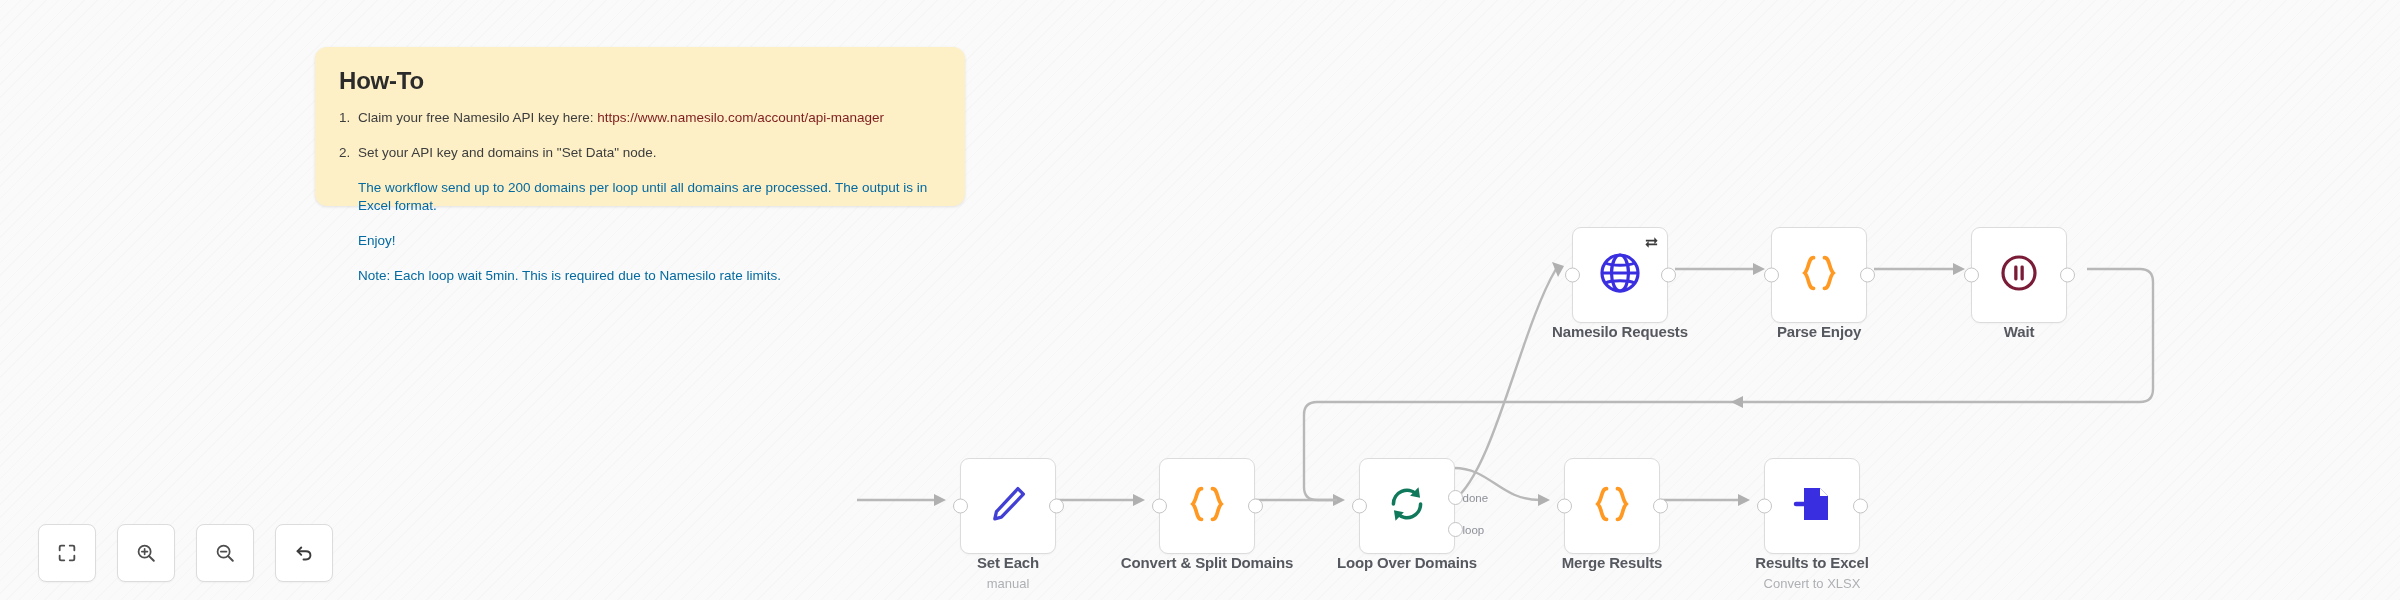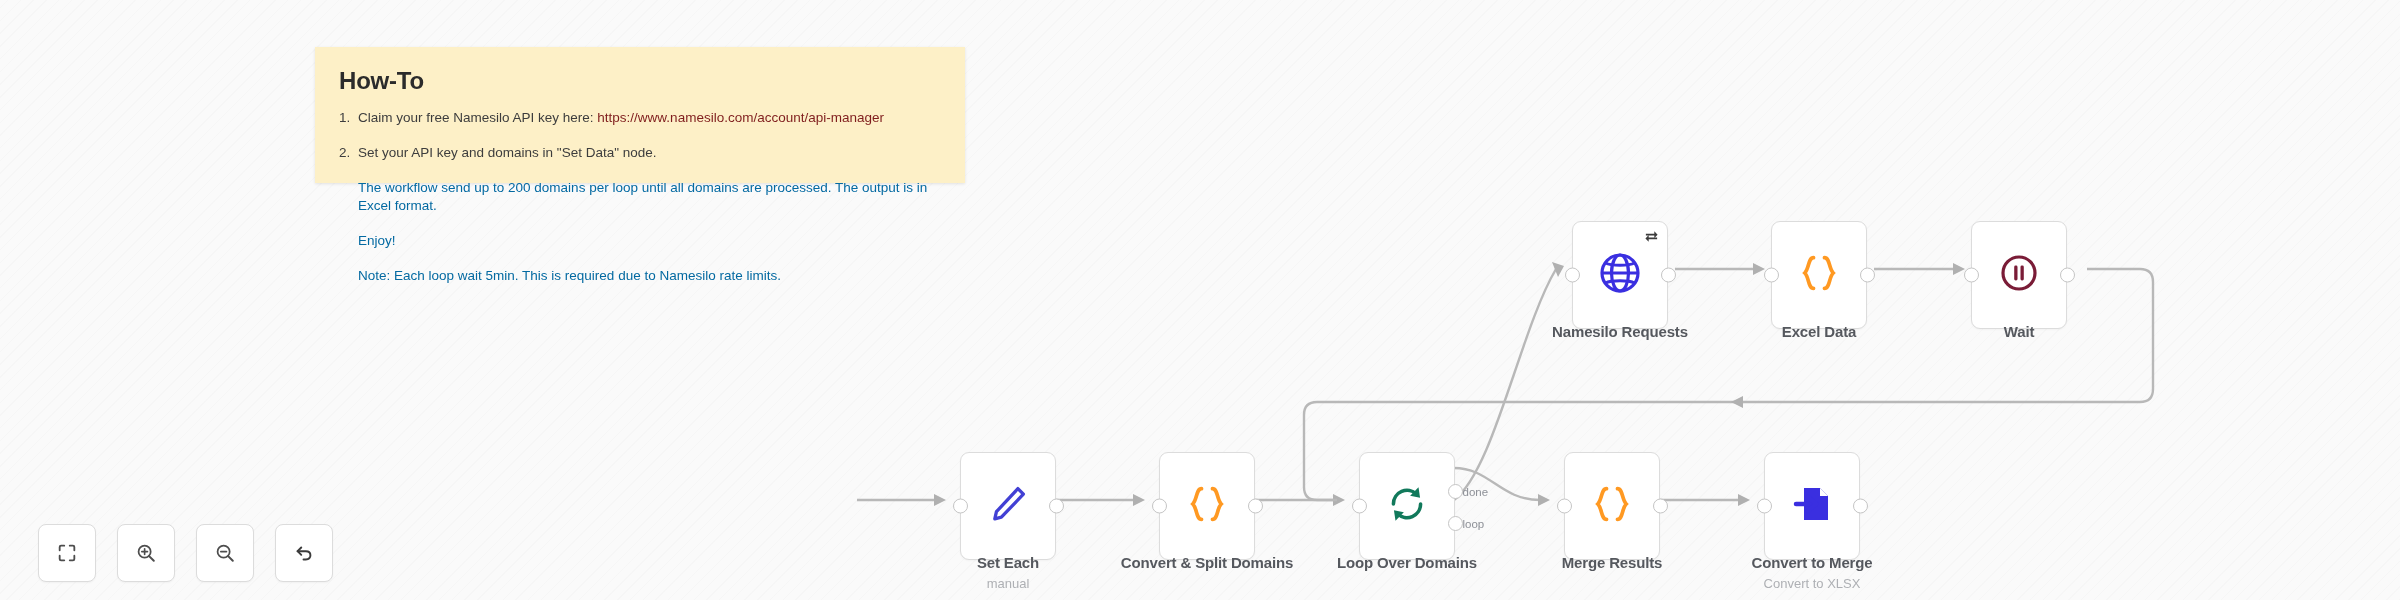--- a/index.html
+++ b/index.html
@@ -45,23 +45,23 @@
     stroke-width: 2.4;
   }
   .wire-head { fill: #b0b0b0; }
 
   
   #sticky {
     position: absolute;
     left: 315px;
     top: 47px;
     width: 650px;
-    height: 136px;
+    height: 159px;
     background: #fdf0c7;
-    border-radius: 0;
+    border-radius: 12px;
     box-shadow: 0 1px 3px rgba(0,0,0,0.10);
     padding: 20px 24px 16px 24px;
     z-index: 3;
   }
   #sticky h1 {
     font-size: 24px;
     font-weight: bold;
     color: #2b2b2b;
     letter-spacing: -0.2px;
     margin-bottom: 14px;
@@ -97,29 +97,30 @@
   }
   .note-para:last-child { margin-bottom: 0; }
 
   
   .node {
     position: absolute;
     z-index: 4;
   }
   .node-box {
     width: 96px;
-    height: 108px;
+    height: 96px;
     background: #ffffff;
     border: 1.3px solid #dcdcdc;
     border-radius: 9px;
     display: flex;
     align-items: center;
     justify-content: center;
     position: relative;
     box-shadow: 0 1px 2px rgba(0,0,0,0.035);
+    margin-top: 6px;
   }
   .node-box.trigger {
     border-top-left-radius: 48px;
     border-bottom-left-radius: 48px;
   }
   .node-label {
     position: absolute;
     top: 102px;
     left: 50%;
     transform: translateX(-50%);
@@ -343,21 +344,21 @@
           <path d="M14 6 L30 6 L38 14 L38 38 L14 38 Z" fill="#3a2fe0"></path>
           <path d="M30 6 L30 14 L38 14 Z" fill="#ffffff"></path>
           <path d="M6 22 L24 22" stroke="#3a2fe0" stroke-width="4.5" stroke-linecap="round" fill="none"></path>
           <path d="M18 15 L26 22 L18 29" stroke="#3a2fe0" stroke-width="4.5" stroke-linecap="round" stroke-linejoin="round" fill="none"></path>
           <path d="M6 22 L24 22" stroke="#ffffff" stroke-width="0" fill="none"></path>
         </svg>
       </span>
       <span class="port in"></span>
       <span class="port out"></span>
     </div>
-    <div class="node-label">Convert to Merge</div>
+    <div class="node-label">Results to Excel</div>
     <div class="node-sublabel">Convert to XLSX</div>
   </div>
 
   <div class="node" style="left:1572px; top:221px;">
     <div class="node-box">
       <span class="retry-badge">
         <svg viewBox="0 0 16 16" width="15" height="15">
           <path d="M2 5 L11 5 L11 2.5 L14.5 6 L11 9.5 L11 7 L2 7 Z" fill="#3b3b3b"></path>
           <path d="M14 11 L5 11 L5 13.5 L1.5 10 L5 6.5 L5 9 L14 9 Z" fill="#3b3b3b"></path>
         </svg>
@@ -381,21 +382,21 @@
     <div class="node-box">
       <span>
         <svg viewBox="0 0 44 44" width="48" height="48">
           <path d="M17 8 C12 8 13 18 9 22 C13 26 12 36 17 36" fill="none" stroke="#ff9922" stroke-width="3.4" stroke-linecap="round"></path>
           <path d="M27 8 C32 8 31 18 35 22 C31 26 32 36 27 36" fill="none" stroke="#ff9922" stroke-width="3.4" stroke-linecap="round"></path>
         </svg>
       </span>
       <span class="port in"></span>
       <span class="port out"></span>
     </div>
-    <div class="node-label">Excel Data</div>
+    <div class="node-label">Parse Enjoy</div>
   </div>
 
   <div class="node" style="left:1971px; top:221px;">
     <div class="node-box">
       <span>
         <svg viewBox="0 0 44 44" width="44" height="44">
           <circle cx="22" cy="22" r="16" fill="none" stroke="#7a1c37" stroke-width="3.2"></circle>
           <rect x="17.2" y="14.5" width="3.3" height="15" rx="1.4" fill="#7a1c37"></rect>
           <rect x="23.5" y="14.5" width="3.3" height="15" rx="1.4" fill="#7a1c37"></rect>
         </svg>

